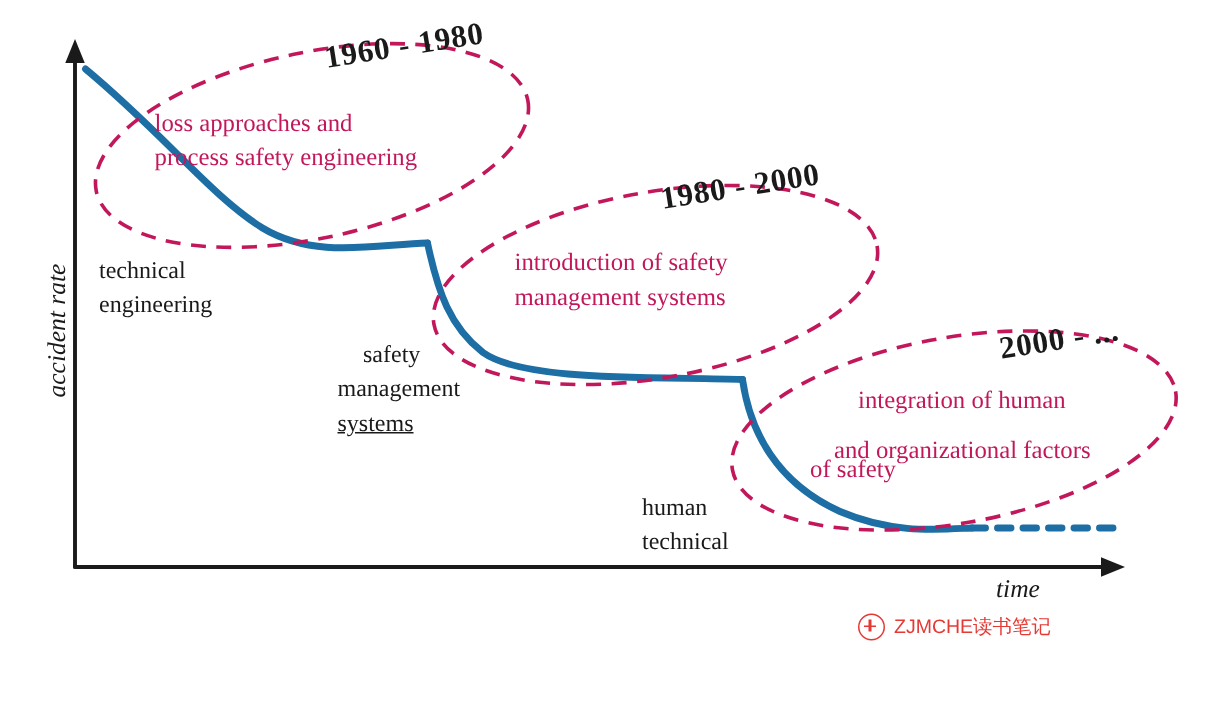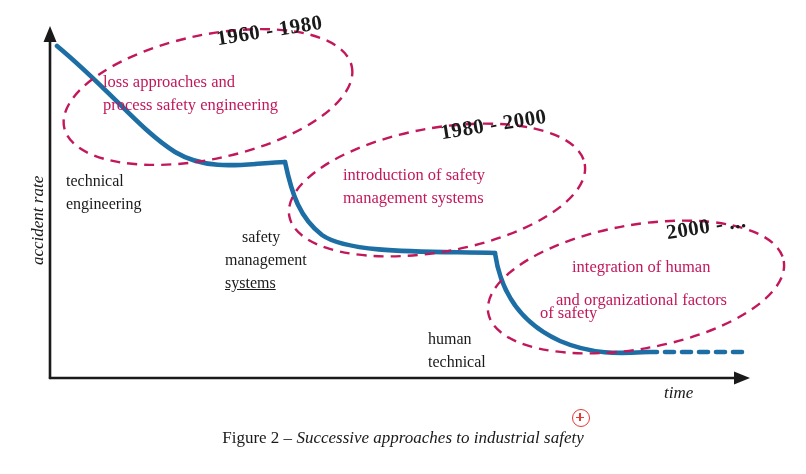--- a/index.html
+++ b/index.html
@@ -149,21 +149,19 @@
   <div class="lbl black-text" style="left:66px; top:172px;">technical</div>
   <div class="lbl black-text" style="left:66px; top:195px;">engineering</div>
 
   <div class="lbl black-text" style="left:242px; top:228px;">safety</div>
   <div class="lbl black-text" style="left:225px; top:251px;">management</div>
   <div class="lbl black-text" style="left:225px; top:274px;text-decoration:underline;">systems</div>
 
   <div class="lbl black-text" style="left:428px; top:330px;">human</div>
   <div class="lbl black-text" style="left:428px; top:353px;">technical</div>
 
-  <div class="caption" style="top:428px;">
-    <span class="cap-num">Figure 2 – </span><span class="cap-title">Successive approaches to industrial safety</span>
-  </div>
 
   <div class="watermark" style="left:572px; top:409px;">
     <span class="wm-logo"></span>
+    <span>ZJMCHE读书笔记</span>
   </div>
 
 </div>
 
 </body></html>

